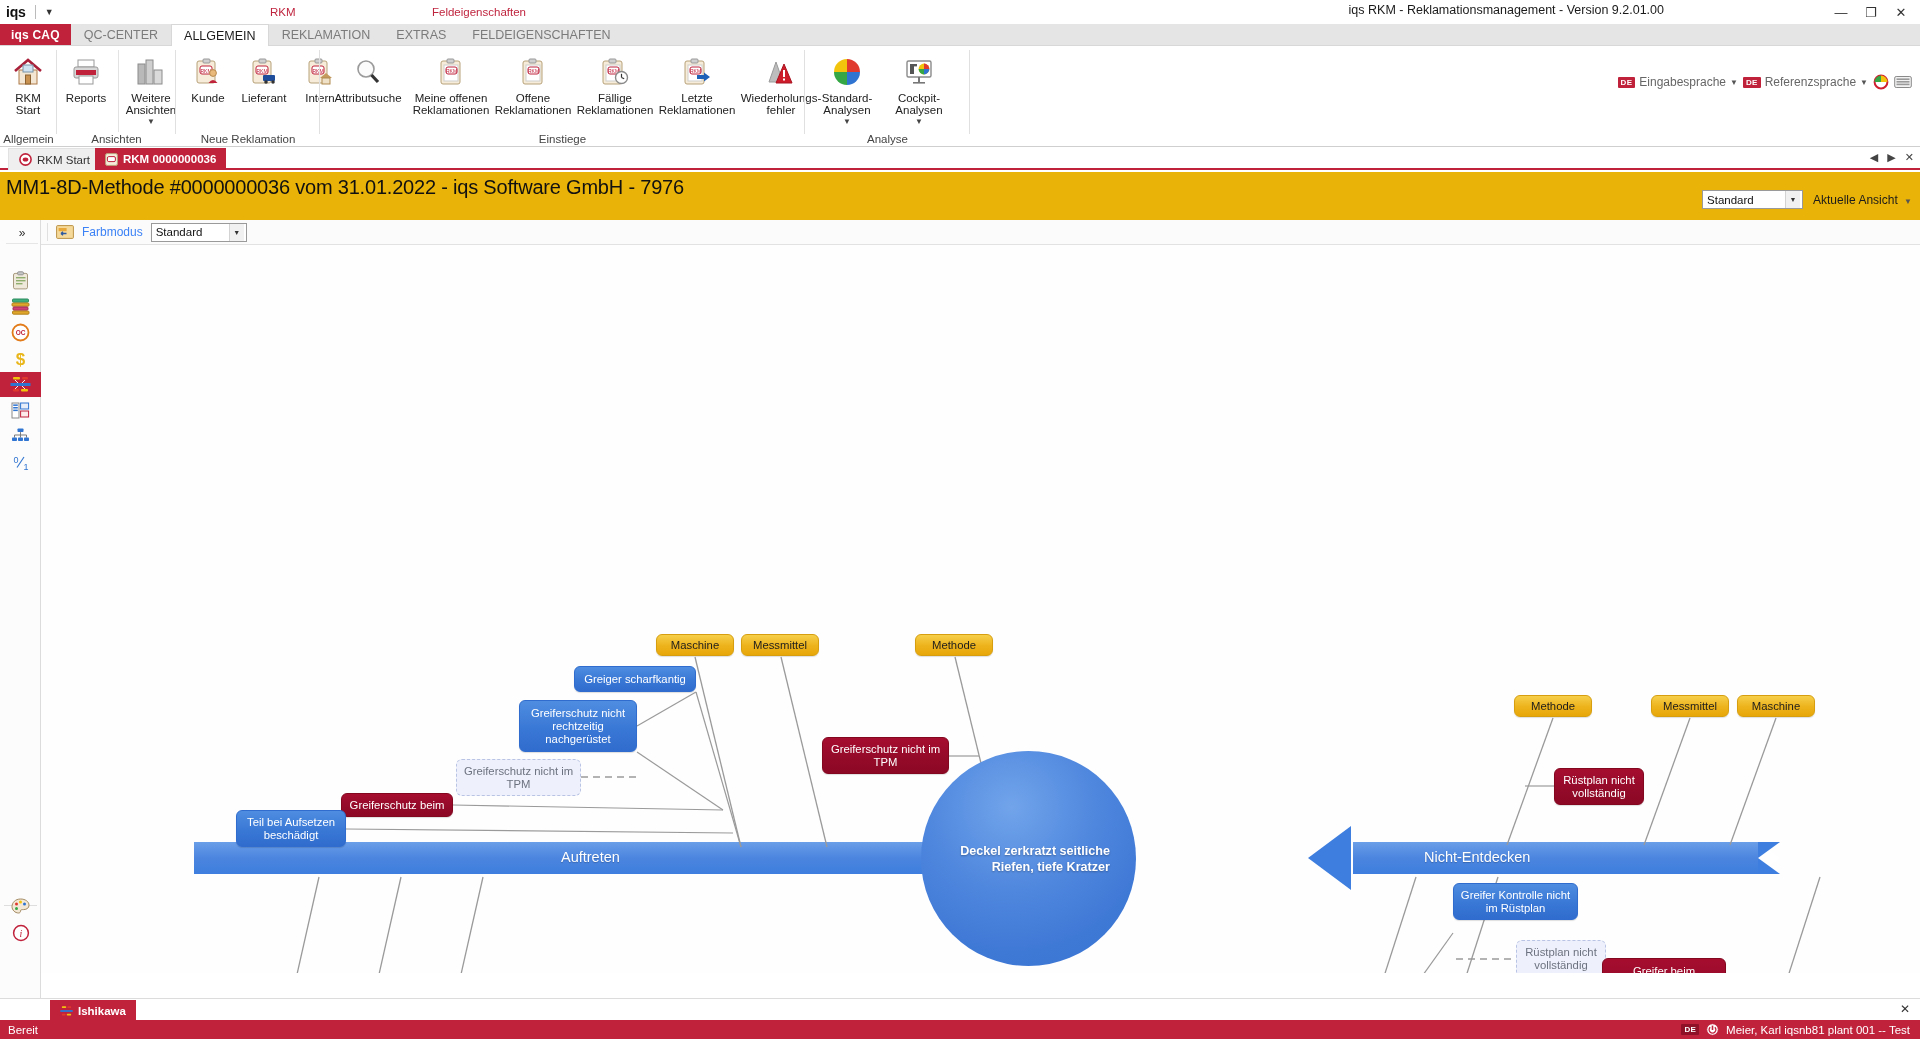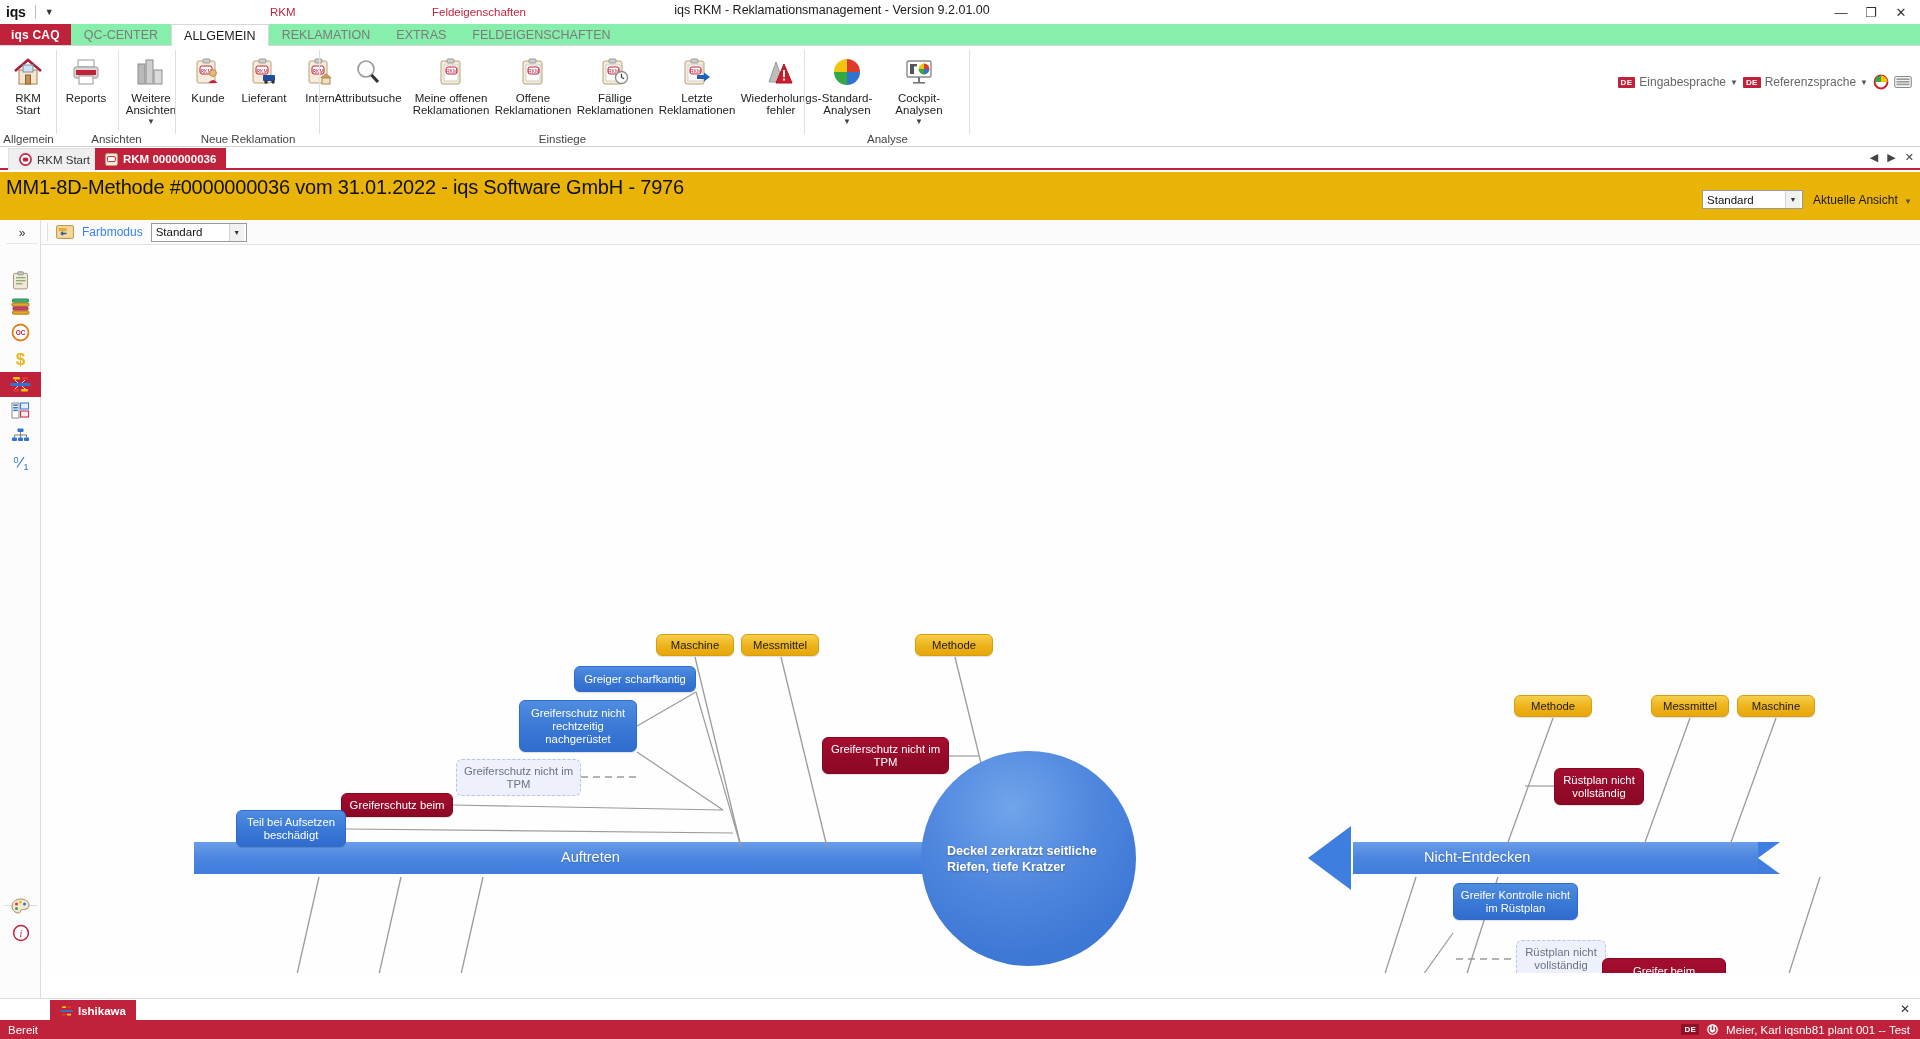--- a/index.html
+++ b/index.html
@@ -13,33 +13,33 @@
   
   .titlebar{
     position:absolute; left:0; top:0; width:1920px; height:24px;
     background:#ffffff; border-bottom:0px solid #ddd;
   }
   .qat{ position:absolute; left:6px; top:2px; display:flex; align-items:center; gap:9px; height:20px;}
   .qat .iqs{ font-weight:bold; font-size:14px; color:#111; letter-spacing:-0.2px;}
   .qat .divider{ width:1px; height:14px; background:#bbb;}
   .qat .caret{ font-size:9px; color:#333; }
   .win-title{
-    position:absolute; left:0; top:3px; width:1664px; text-align:center;
+    position:absolute; left:0; top:3px; width:1664px; text-align:right;
     font-size:12.5px; color:#1a1a1a;
   }
   .win-btns{ position:absolute; right:4px; top:0; display:flex; height:24px; align-items:center; gap:0;}
   .win-btn{ width:30px; height:22px; display:flex; align-items:center; justify-content:center;
             font-size:13px; color:#333; cursor:default;}
   
   .ctx-label{ position:absolute; top:6px; font-size:11.5px; color:#c0253f; }
 
   
   .ribbon-tabs{
     position:absolute; left:0; top:24px; width:1920px; height:22px;
-    background:#86efac; border-bottom:1px solid #d8d8d8;
+    background:#e5e5e5; border-bottom:1px solid #d8d8d8;
     display:flex; align-items:stretch;
   }
   .rt-app{
     background:#c0223c; color:#fff; font-size:12px; font-weight:bold;
     padding:0 11px; display:flex; align-items:center; letter-spacing:.2px;
   }
   .rt{
     padding:0 12px; display:flex; align-items:center; font-size:12.5px;
     color:#7b7b7b; border:1px solid transparent; border-bottom:none;
   }
@@ -158,21 +158,21 @@
     background:#eef1fb; color:#6d7280; border:1px dashed #b9c3e4;
     box-shadow:none;
   }
 
   .spine-label{
     position:absolute; color:#fff; font-size:14.5px; text-shadow:0 1px 1px rgba(0,0,0,.22);
   }
   .center-circle{
     position:absolute; border-radius:50%;
     background:radial-gradient(circle at 42% 26%, #71a4ea 0%, #4f87de 42%, #3f79d6 72%, #3a74d2 100%);
-    display:flex; align-items:center; justify-content:center; text-align:left;
+    display:flex; align-items:center; justify-content:center; text-align:right;
     color:#fff; font-weight:bold; font-size:12.6px; line-height:16px;
     text-shadow:0 1px 2px rgba(0,0,0,.3); padding:0 26px;
   }
 
   
   .dock{
     position:absolute; left:0; top:998px; width:1920px; height:22px;
     background:#fff; border-top:1px solid #dcdcdc;
   }
   .dock-tab{

